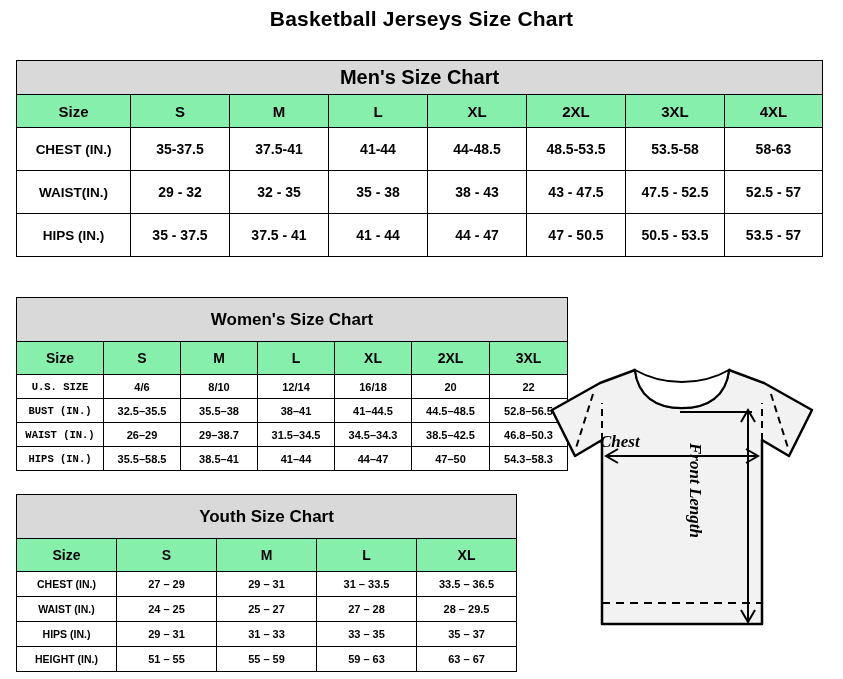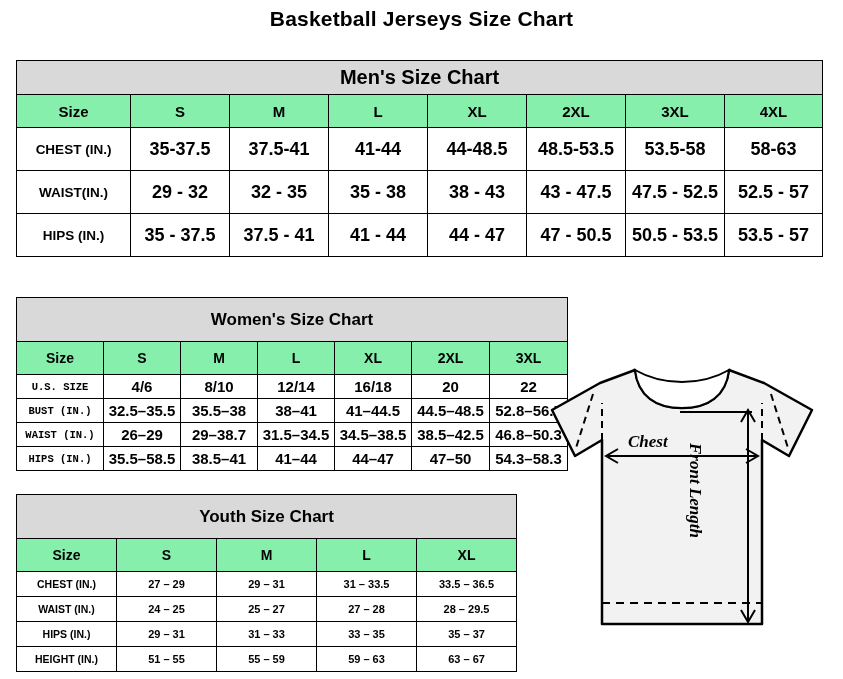--- a/index.html
+++ b/index.html
@@ -44,32 +44,32 @@
     height: 33px;
   }
 
   
   #mens-table {
     position: absolute;
     left: 16px; top: 60px;
     width: 806px;
   }
   #mens-table .hdr td { font-size: 15px; }
-  #mens-table .body td { font-size: 18px; height: 43px; }
+  #mens-table .body td { font-size: 14px; height: 43px; }
   #mens-table .body td.rowlabel { font-size: 13.5px; }
 
   
   #womens-table {
     position: absolute;
     left: 16px; top: 297px;
     width: 551px;
   }
   #womens-table .tbl-caption td { height: 44px; font-size: 17px; margin-top: 48px; }
   #womens-table .hdr td { font-size: 14px; height: 33px; }
-  #womens-table .body td { font-size: 15px; height: 24px; }
+  #womens-table .body td { font-size: 11px; height: 24px; }
   #womens-table .body td.rowlabel { font-size: 10.5px; font-family: Liberation Mono, monospace; }
 
   
   #youth-table {
     position: absolute;
     left: 16px; top: 494px;
     width: 500px;
   }
   #youth-table .tbl-caption td { height: 44px; font-size: 17px; }
   #youth-table .hdr td { font-size: 14px; height: 33px; }
@@ -77,21 +77,21 @@
   #youth-table .body td.rowlabel { font-size: 10.5px; }
 
   
   #shirt-diagram {
     position: absolute;
     left: 530px; top: 348px;
     width: 305px; height: 320px;
   }
   .chest-label {
     position: absolute;
-    left: 628px; top: 432px;
+    left: 600px; top: 432px;
     font-size: 17px;
     font-weight: bold;
     font-style: italic;
     font-family: "Liberation Serif", serif;
   }
   .front-length-label {
     position: absolute;
     left: 705px; top: 443px;
     font-size: 17px;
     font-weight: bold;
@@ -206,21 +206,21 @@
         <td>38–41</td>
         <td>41–44.5</td>
         <td>44.5–48.5</td>
         <td>52.8–56.5</td>
       </tr>
       <tr class="body">
         <td class="rowlabel">WAIST (IN.)</td>
         <td>26–29</td>
         <td>29–38.7</td>
         <td>31.5–34.5</td>
-        <td>34.5–38.5</td>
+        <td>34.5–34.3</td>
         <td>38.5–42.5</td>
         <td>46.8–50.3</td>
       </tr>
       <tr class="body">
         <td class="rowlabel">HIPS (IN.)</td>
         <td>35.5–58.5</td>
         <td>38.5–41</td>
         <td>41–44</td>
         <td>44–47</td>
         <td>47–50</td>

